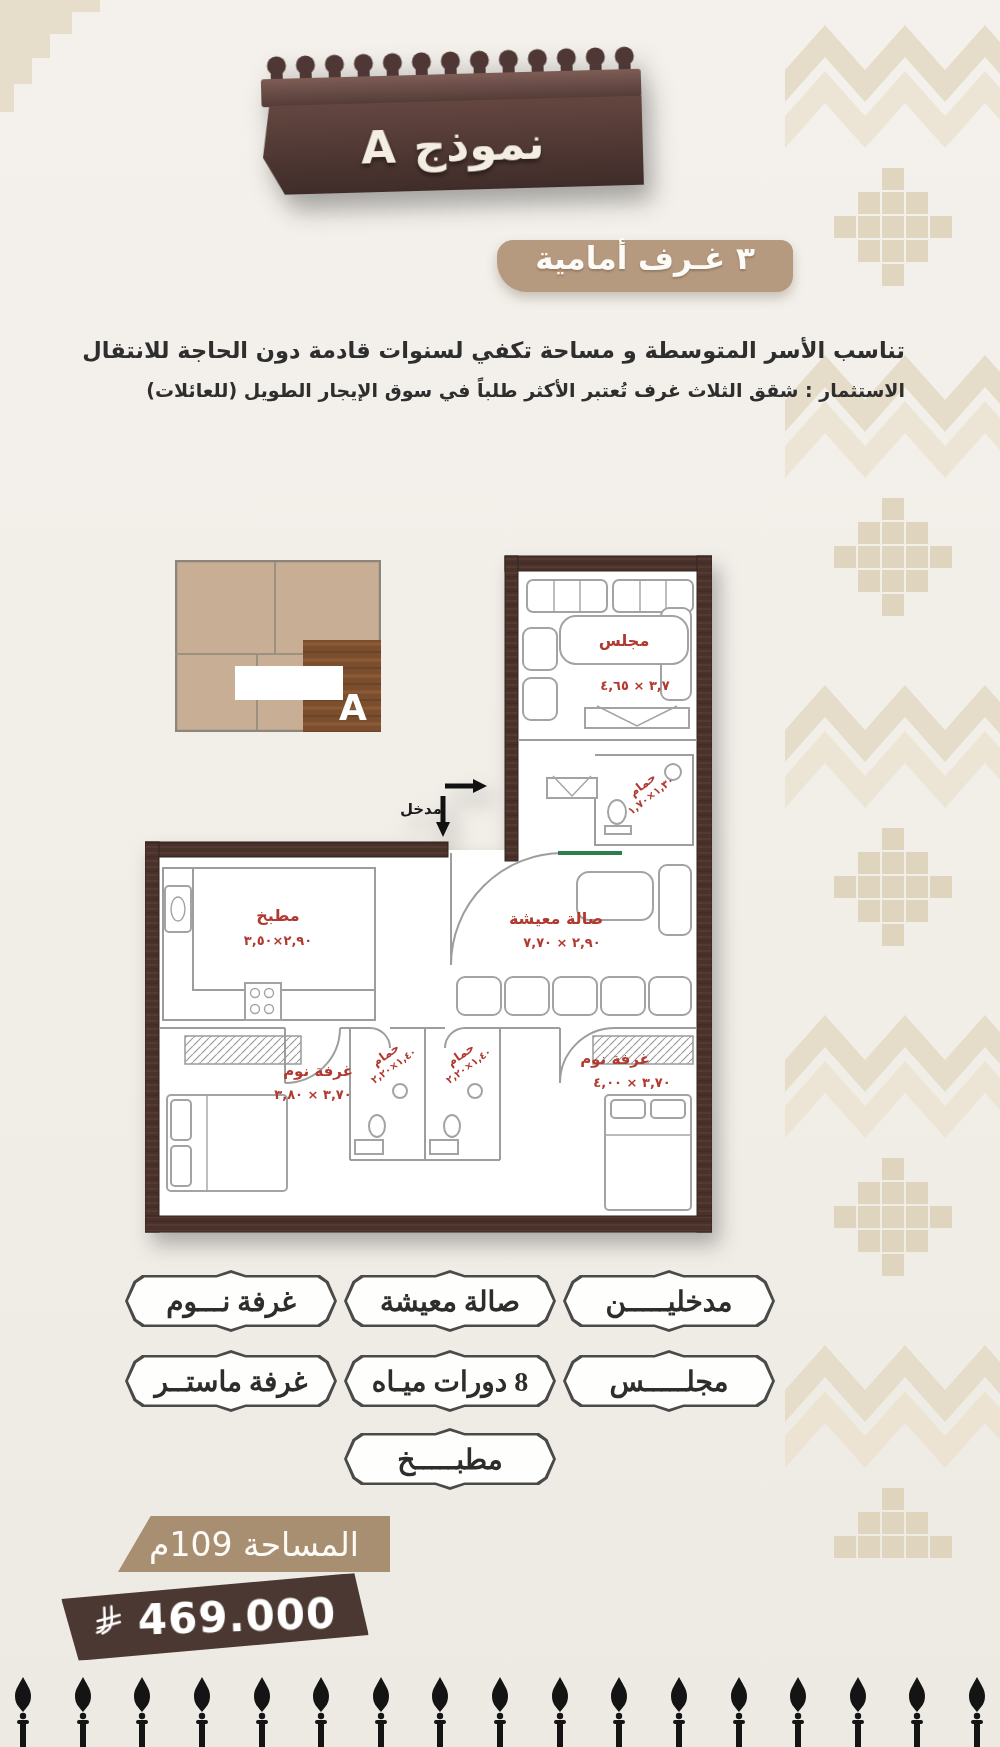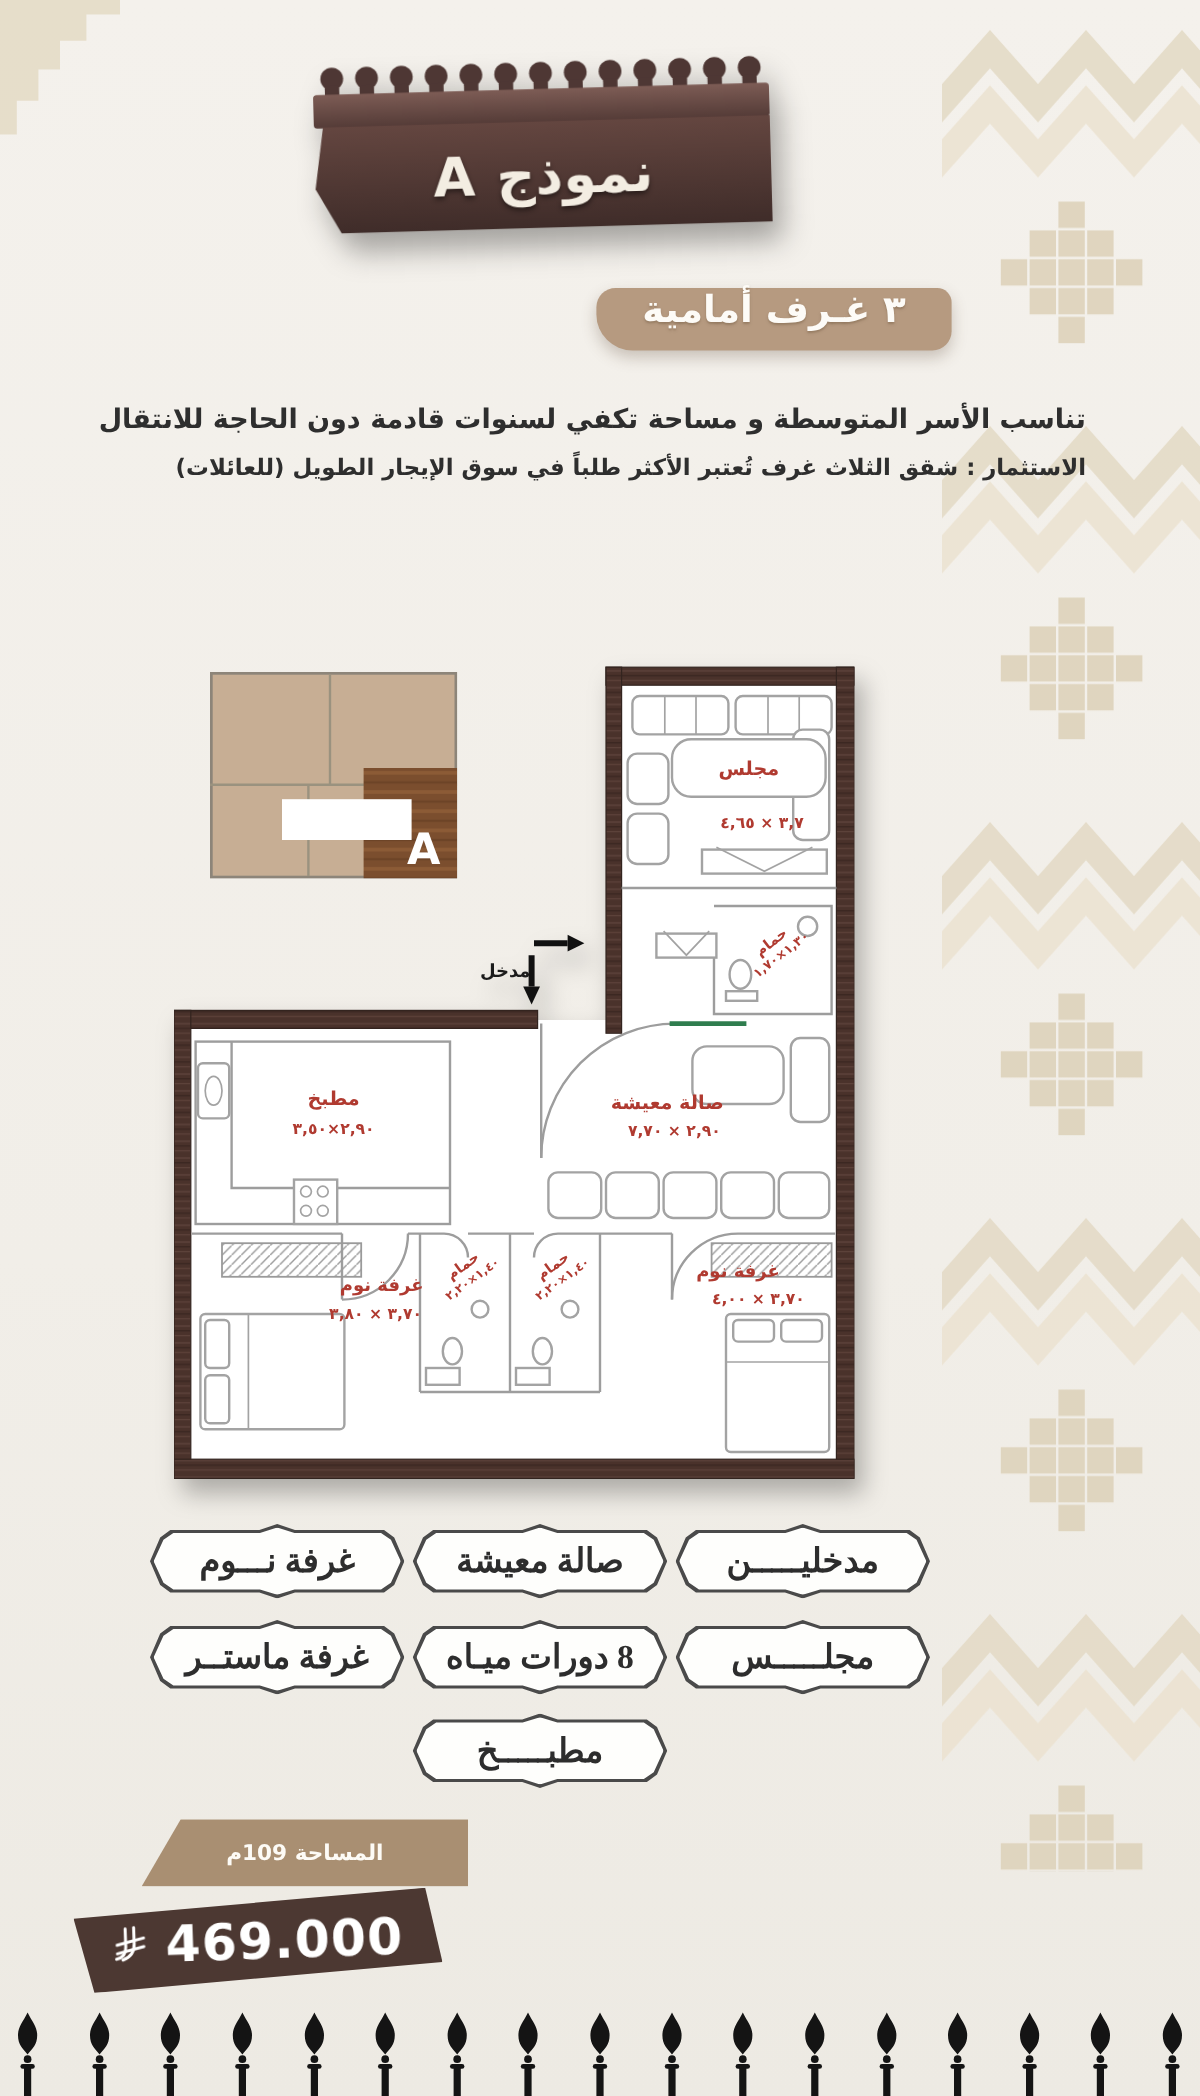--- a/index.html
+++ b/index.html
@@ -53,21 +53,21 @@
   .ff .i{position:absolute;inset:3px;background:#fefefc;
     clip-path:polygon(0% 50%,4% 18%,8% 8%,43% 8%,50% 0%,57% 8%,92% 8%,96% 18%,100% 50%,96% 82%,92% 92%,57% 92%,50% 100%,43% 92%,8% 92%,4% 82%);}
   .ff .t{position:absolute;inset:0;display:flex;align-items:center;justify-content:center;
         font-size:28px;font-weight:bold;color:#2d2d2d;}
 
   
   .area-badge{position:absolute;left:118px;top:1516px;width:272px;height:56px;background:#a98f72;
         clip-path:polygon(12% 0,100% 0,100% 100%,0 100%);
         display:flex;align-items:center;justify-content:center;
         filter:drop-shadow(0 6px 6px rgba(80,60,40,.3));}
-  .area-badge span{font-size:18px;font-weight:bold;color:#fdfbf6;}
+  .area-badge span{font-size:33px;font-weight:normal;color:#fdfbf6;}
   .price-badge{position:absolute;left:62px;top:1578px;width:306px;height:78px;background:#4c3832;
         transform:rotate(-2deg);
         clip-path:polygon(0% 20%,96% 0%,100% 80%,5% 100%);
         display:flex;align-items:center;justify-content:center;gap:12px;
         filter:drop-shadow(0 9px 8px rgba(0,0,0,.38));}
   .price-badge .num{font-size:42px;font-weight:bold;color:#ffffff;letter-spacing:1px;}
 
   
   .fence{position:absolute;left:0;right:0;top:1676px;height:71px;display:flex;
         justify-content:space-between;padding:0 10px;}

